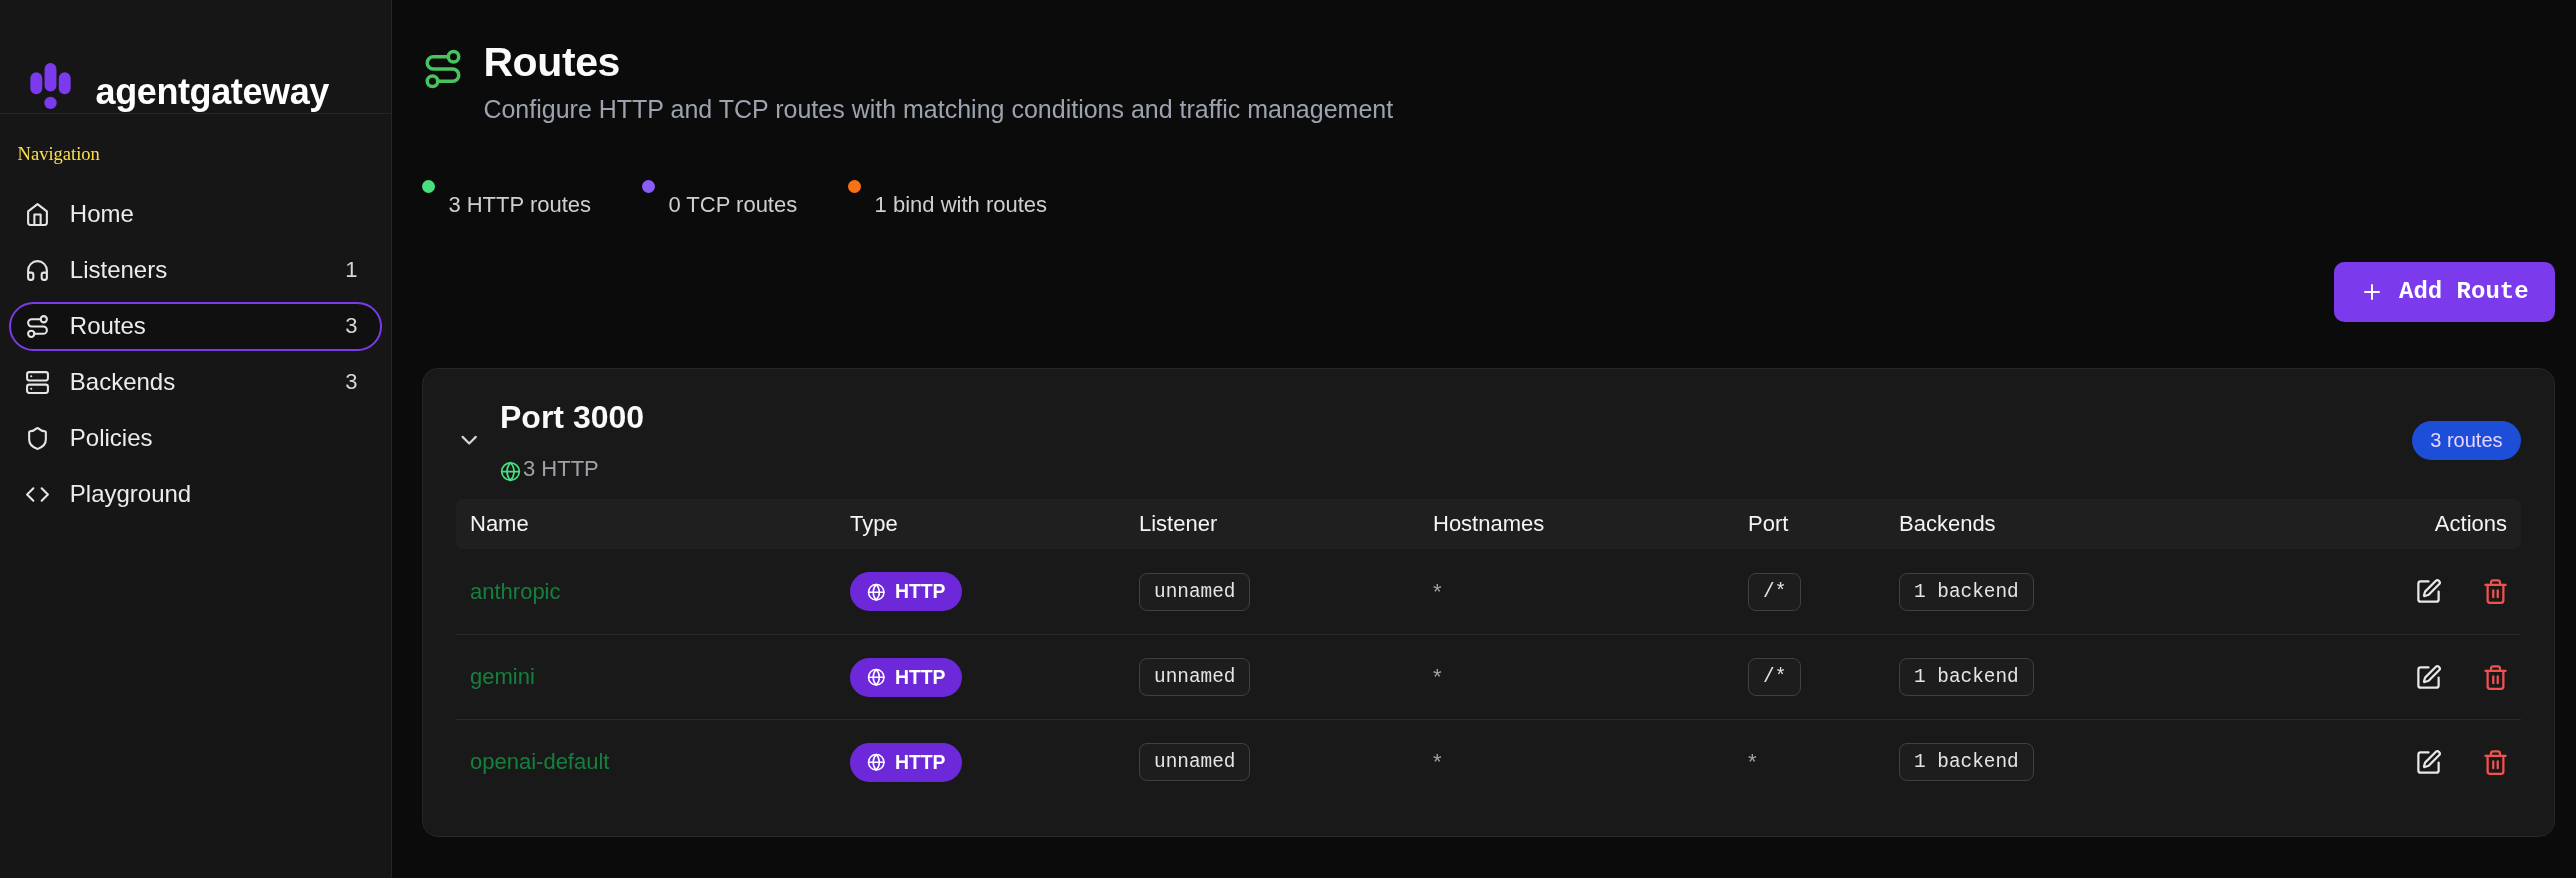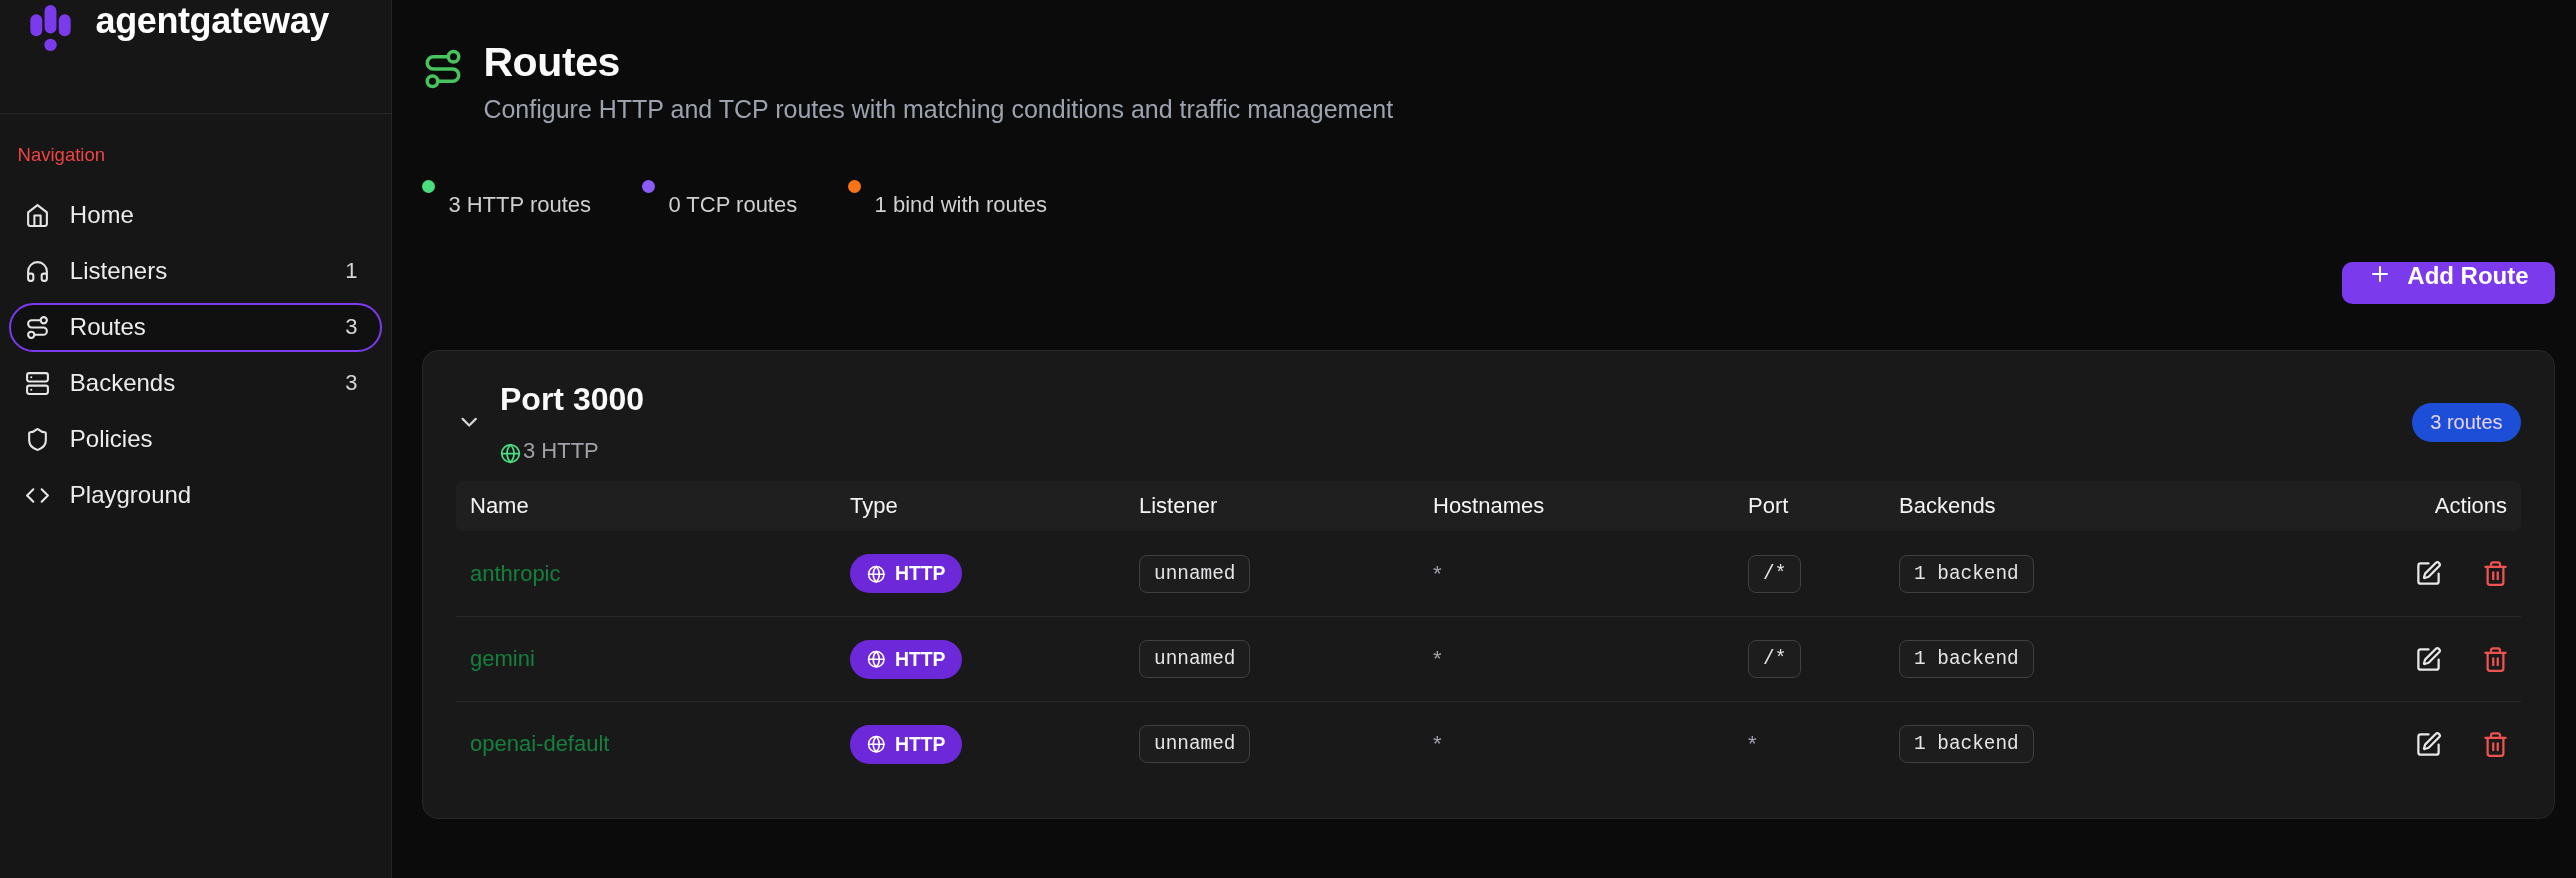--- a/index.html
+++ b/index.html
@@ -4,25 +4,25 @@
 <style>
   * { margin:0; padding:0; box-sizing:border-box; }
   html,body { background:#000; }
   .app {
     width:2576px; height:879px; display:flex; overflow:hidden;
     background:#0b0b0b; color:#fafafa;
     font-family:"Liberation Sans", sans-serif;
   }
   
   .sidebar { width:392px; flex-shrink:0; background:#161616; border-right:0.9px solid #262626; }
-  .logo-row { height:114px; display:flex; align-items:flex-start; gap:17.6px; padding:0 23px; border-bottom:0.9px solid #262626; }
+  .logo-row { height:114px; display:flex; align-items:flex-end; gap:17.6px; padding:0 23px; border-bottom:0.9px solid #262626; }
   .logo-mark { width:55px; height:55px; display:flex; align-items:center; justify-content:center; }
   .logo-text { font-size:36px; font-weight:700; letter-spacing:-0.4px; color:#fff; }
   .nav { padding:19.4px 8.8px; }
-  .nav-label { font-size:18.5px; color:#ef4444; padding:10.6px 8.8px 17.6px; }
+  .nav-label { font-size:18.5px; color:#fde047; padding:10.6px 8.8px 17.6px;font-family:Liberation Serif, serif; }
   .nav-item {
     display:flex; align-items:center; gap:20px; height:49px; padding:0 14px; margin:7px 0;
     border-radius:26.4px; font-size:24px; color:#ececec; border:2.2px solid transparent; cursor:pointer;
   }
   .nav-item .nav-ic { width:25px; height:25px; color:#e5e5e5; flex-shrink:0; display:flex; }
   .nav-item .count { margin-left:auto; font-size:22px; color:#d6d6d6; padding-right:8.8px; }
   .nav-item.selected { border-color:#7c3aed; background:#101010; }
   
   .main { flex:1; padding:39px 21px 0 30px; position:relative; }
   .page-header { display:flex; gap:19.4px; align-items:flex-start; }
@@ -31,23 +31,23 @@
   .page-subtitle { font-size:25px; color:#9ca3af; margin-top:8.8px; }
   .stats-row { display:flex; gap:51px; margin-top:32px; align-items:center; }
   .stat { display:flex; align-items:center; gap:13.2px; }
   .dot { width:13.2px; height:13.2px; border-radius:50%; }
   .dot-green { background:#4ade80; }
   .dot-purple { background:#8b5cf6; }
   .dot-orange { background:#f97316; }
   .stat-label { font-size:22px; color:#cfcfcf;margin-top:36px; }
   .toolbar-row { display:flex; justify-content:flex-end; margin-top:44px; }
   .add-btn {
-    display:flex; align-items:flex-start; gap:15px; background:#7c3aed; color:#fff; border:none; cursor:pointer;
-    height:42px; padding:0 26.4px; border-radius:10.6px; font-size:24px; font-weight:600;
-    font-family:Liberation Sans, sans-serif;
+    display:flex; align-items:center; gap:15px; background:#7c3aed; color:#fff; border:none; cursor:pointer;
+    height:60px; padding:0 26.4px; border-radius:10.6px; font-size:24px; font-weight:600;
+    font-family:Liberation Mono, monospace;
   }
   .add-btn svg { width:24px; height:24px; }
   
   .card { margin-top:46px; background:#191919; border:0.9px solid #272727; border-radius:16px; }
   .card-header { display:flex; align-items:center; padding:30px 33px 0 33px; }
   .collapse-btn { width:26.4px; height:26.4px; color:#d4d4d4; margin-right:17.6px; cursor:pointer; background:none; border:none; padding:0; display:flex; }
   .port-title { font-size:32px; font-weight:700; }
   .port-sub { display:flex; align-items:flex-end; gap:2px; margin-top:20px; }
   .port-sub .globe-ic { width:21px; height:21px; color:#4ade80; display:flex; }
   .port-sub-text { font-size:22px; color:#a1a1aa; }

